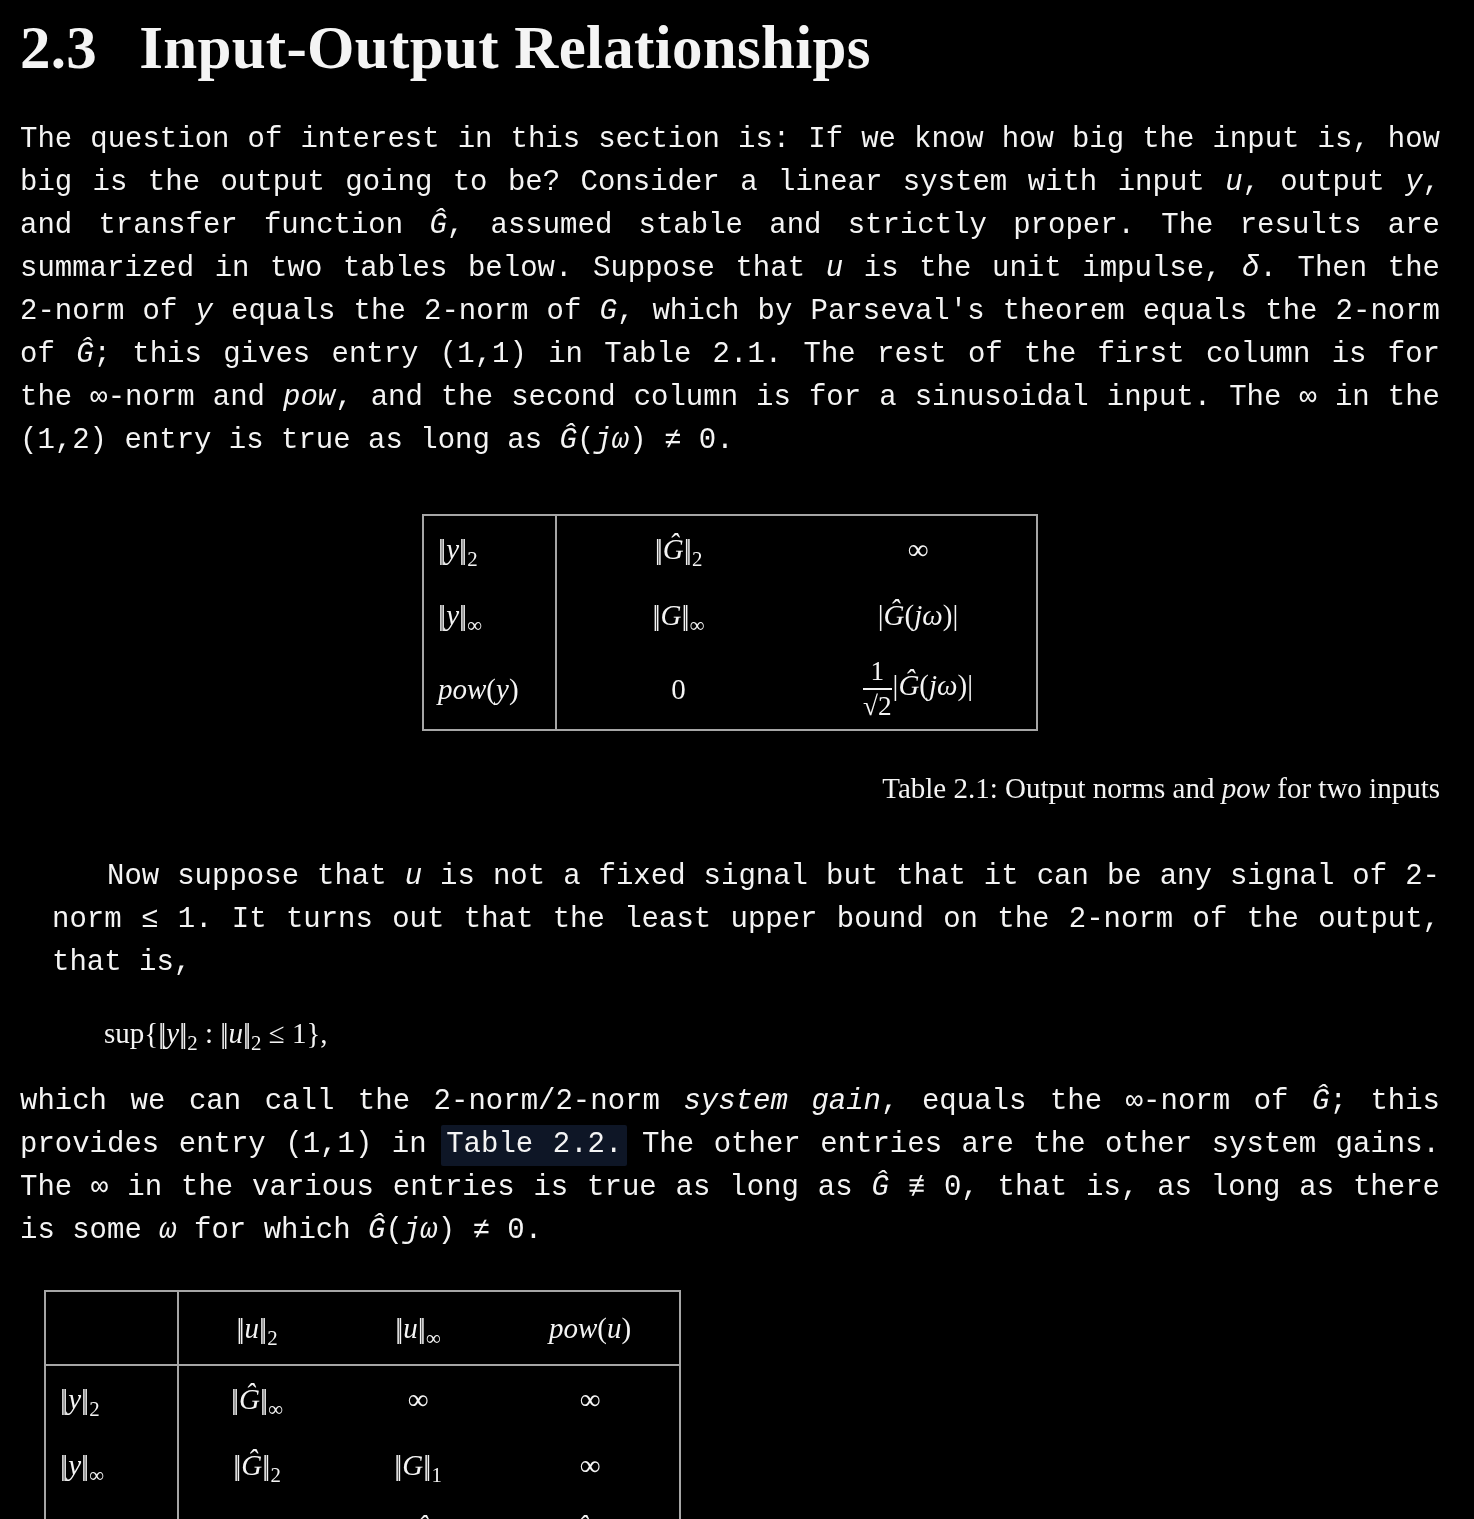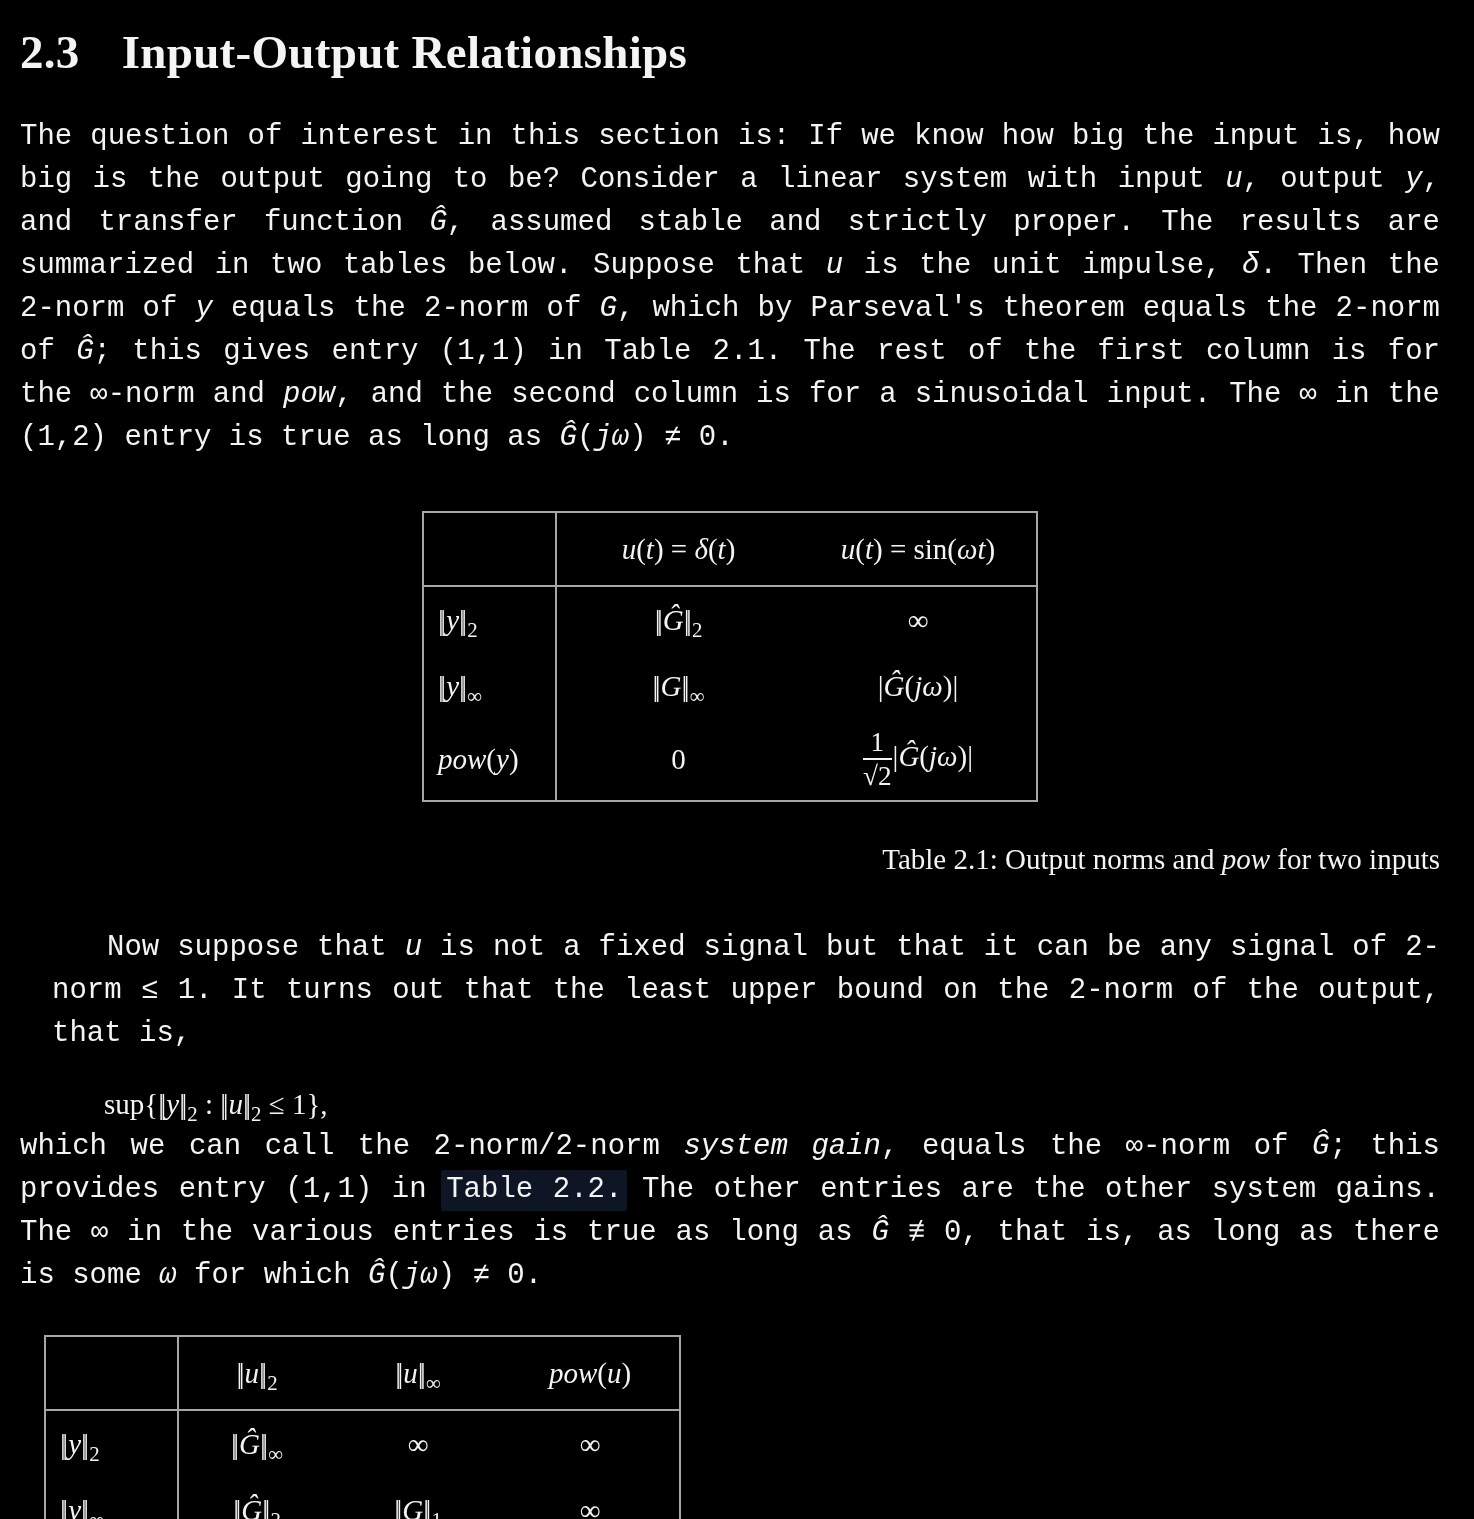--- a/index.html
+++ b/index.html
@@ -14,35 +14,35 @@
     height: 1519px;
     overflow: hidden;
     padding: 14px 34px 10px 20px;
     background: #000000;
     color: #f4f4f4;
     font-family: "Liberation Serif", "DejaVu Serif", "DejaVu Sans", serif;
     font-size: 29px;
     -webkit-font-smoothing: antialiased;
   }
   h1.section-heading {
-    margin: 12px 0 36px 0;
-    font-size: 47px;
+    margin: 0 0 36px 0;
+    font-size: 61px;
     font-weight: bold;
     line-height: 1.12;
     letter-spacing: 0.3px;
   }
   h1 .sec-num { margin-right: 42px; }
   p.bodytext {
     margin: 0;
     text-align: justify;
     line-height: 43px;
     font-family: Liberation Mono, monospace;
   }
   p.p2 { text-indent: 55px; margin-top: 46px; margin-left: 32px; }
-  p.p3 { }
+  p.p3 { margin-top: 26px; }
   .equation {
     margin: 29px 0 0 84px;
     line-height: 41px;
   }
   i { font-style: italic; }
   sub { font-size: 0.72em; line-height: 0; }
   .dd { letter-spacing: -0.12em; padding-right: 0.12em; }
   .hl {
     background: #0e1626;
     padding: 3px 5px 5px 5px;
@@ -103,25 +103,20 @@
 <main class="doc">
 
   <h1 class="section-heading">
     <span class="sec-num">2.3</span><span>Input-Output Relationships</span>
   </h1>
 
   <p class="bodytext p1">The question of interest in this section is: If we know how big the input is, how big is the output going to be? Consider a linear system with input <i>u</i>, output <i>y</i>, and transfer function <i>Ĝ</i>, assumed stable and strictly proper. The results are summarized in two tables below. Suppose that <i>u</i> is the unit impulse, <i>δ</i>. Then the 2-norm of <i>y</i> equals the 2-norm of <i>G</i>, which by Parseval's theorem equals the 2-norm of <i>Ĝ</i>; this gives entry (1,1) in Table 2.1. The rest of the first column is for the ∞-norm and <i>pow</i>, and the second column is for a sinusoidal input. The ∞ in the (1,2) entry is true as long as <i>Ĝ</i>(<i>jω</i>) ≠ 0.</p>
 
   <table class="mtable t1">
     <tbody>
-      <tr class="head">
-        <td class="stub"></td>
-        <td class="c1"><i>u</i>(<i>t</i>) = <i>δ</i>(<i>t</i>)</td>
-        <td class="c2"><i>u</i>(<i>t</i>) = sin(<i>ωt</i>)</td>
-      </tr>
       <tr class="brow">
         <td class="stub"><span class="dd">||</span><i>y</i><span class="dd">||</span><sub>2</sub></td>
         <td class="c1"><span class="dd">||</span><i>Ĝ</i><span class="dd">||</span><sub>2</sub></td>
         <td class="c2">∞</td>
       </tr>
       <tr class="brow">
         <td class="stub"><span class="dd">||</span><i>y</i><span class="dd">||</span><sub>∞</sub></td>
         <td class="c1"><span class="dd">||</span><i>G</i><span class="dd">||</span><sub>∞</sub></td>
         <td class="c2">|<i>Ĝ</i>(<i>jω</i>)|</td>
       </tr>

